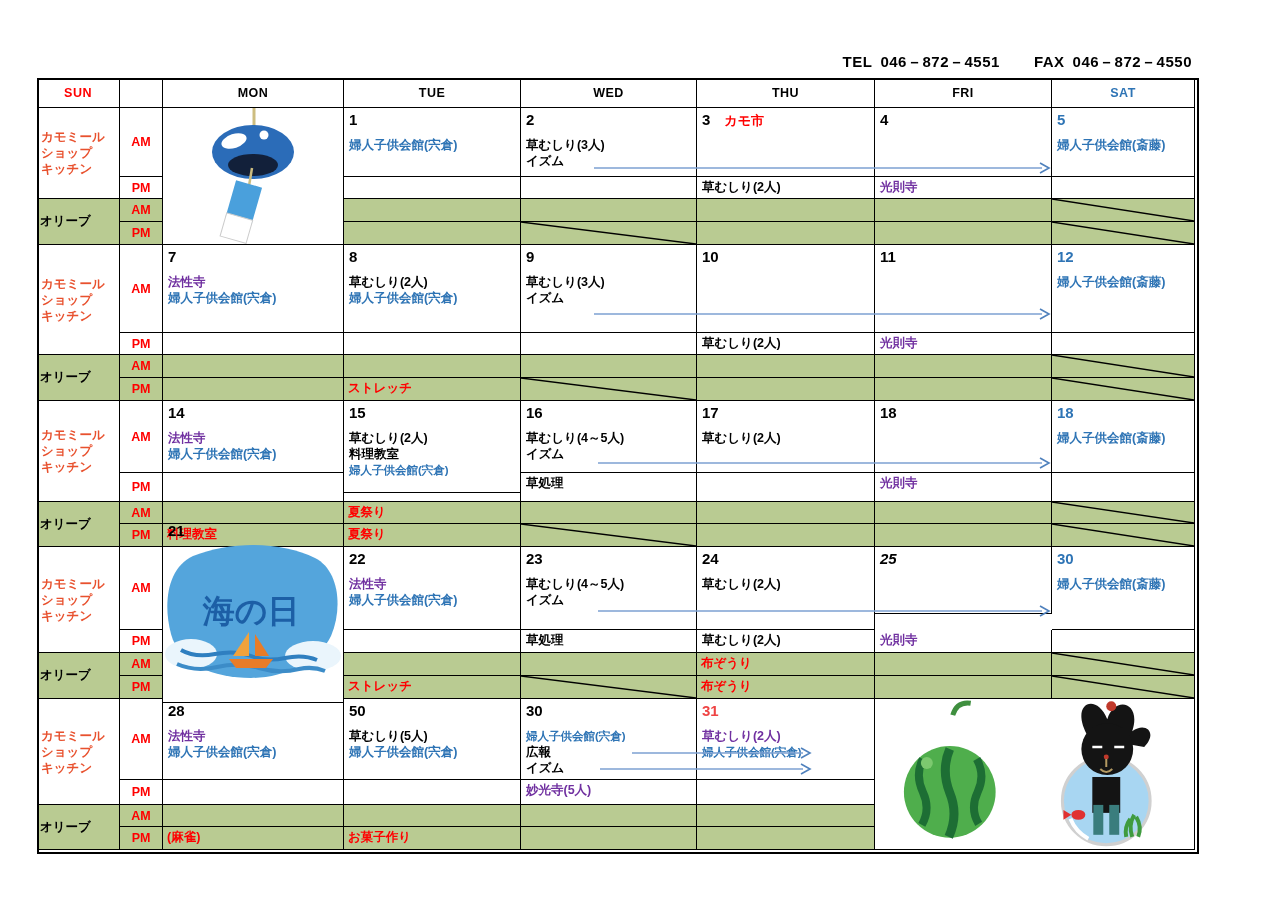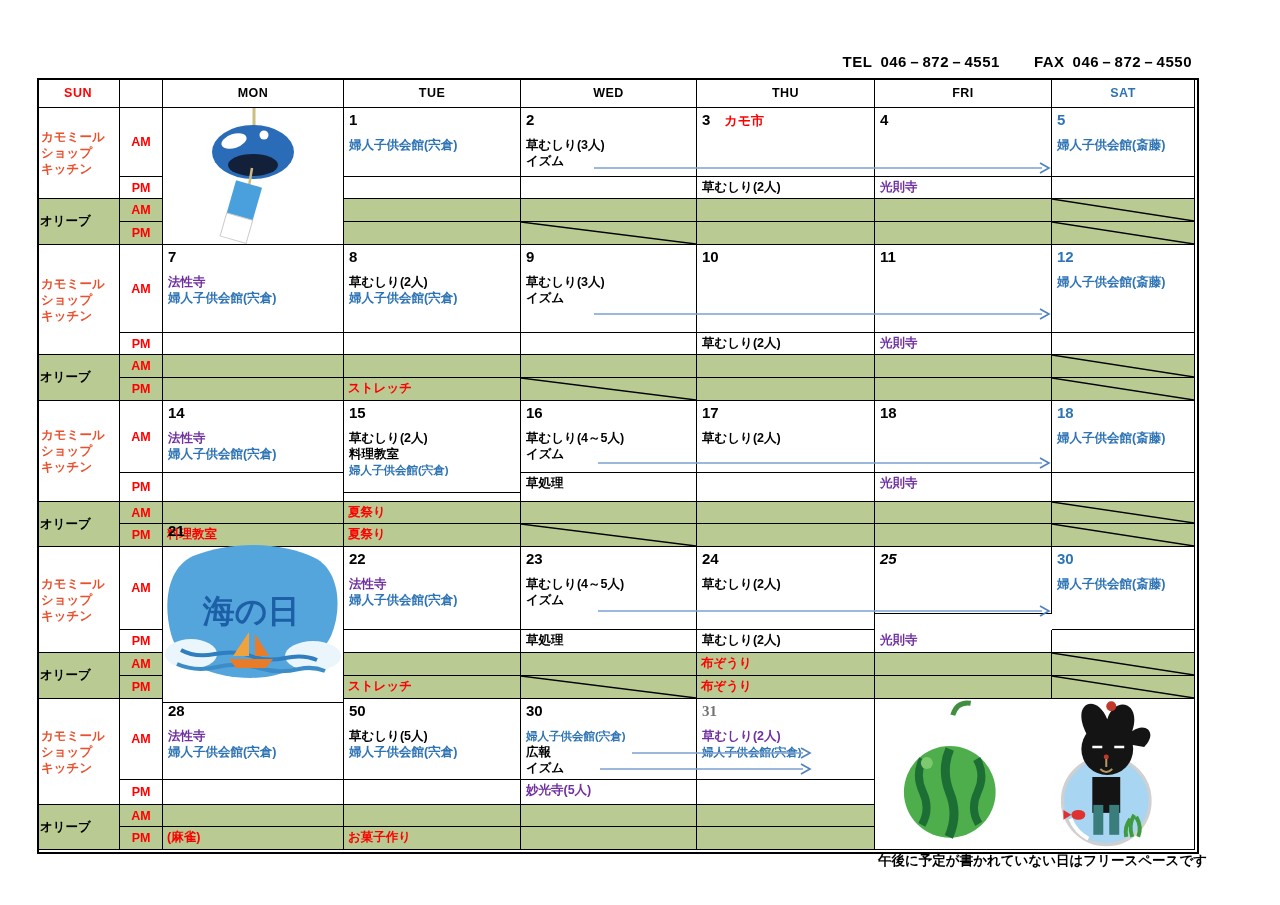--- a/index.html
+++ b/index.html
@@ -385,21 +385,21 @@
         <div class="evt small first" style="color: rgb(46, 116, 181);">婦人子供会館(宍倉)</div>
         <div class="evt" style="color: rgb(0, 0, 0);">広報</div>
         <div class="evt" style="color: rgb(0, 0, 0);">イズム</div>
       </div>
       <div class="cell pmcell" style="left: 521px; top: 780px; width: 176px; height: 25px;">
         <div class="evt" style="color: rgb(112, 48, 160);">妙光寺(5人)</div>
       </div>
       <div class="cell green" style="left: 521px; top: 805px; width: 176px; height: 22px;"></div>
       <div class="cell green" style="left: 521px; top: 827px; width: 176px; height: 23px;"></div>
       <div class="cell" style="left: 697px; top: 699px; width: 178px; height: 81px;">
-        <div class="daynum" style="color: #737373; font-family: Liberation Serif, serif;">31</div>
+        <div class="daynum" style="color: #ef4444;">31</div>
         <div class="evt first" style="color: rgb(112, 48, 160);">草むしり(2人)</div>
         <div class="evt small" style="color: rgb(46, 116, 181);">婦人子供会館(宍倉)</div>
       </div>
       <div class="cell pmcell" style="left: 697px; top: 780px; width: 178px; height: 25px;"></div>
       <div class="cell green" style="left: 697px; top: 805px; width: 178px; height: 22px;"></div>
       <div class="cell green" style="left: 697px; top: 827px; width: 178px; height: 23px;"></div>
       <div class="cell" style="left: 875px; top: 699px; width: 320px; height: 151px;">
         <div class="illu" style="left: 0px; top: 0px; width: 100%; height: 100%; display: flex; align-items: flex-end; justify-content: center;">
           <svg viewBox="0 0 320 152" width="320" height="152">
  <path d="M78,18 q4,-14 18,-12" stroke="#3f8f3f" stroke-width="5" fill="none"></path>
@@ -446,14 +446,13 @@
                    <polyline points="169,1 178,6 169,11" stroke="#4f81bd" stroke-width="1.6" fill="none"></polyline>
       </svg>
       <svg class="arrow-svg" width="212" height="12" viewBox="0 0 212 12" style="left: 600px; top: 763px; position: absolute;">
         <line x1="0" y1="6" x2="203" y2="6" stroke="#7da0d2" stroke-width="1.5"></line>
                    <polyline points="201,1 210,6 201,11" stroke="#4f81bd" stroke-width="1.6" fill="none"></polyline>
       </svg>
     </div>
 
   <div class="frame" style="left:37px;top:78px;width:1158px;height:772px;"></div>
 
-  <div class="footer-note">午後に予定が書かれていない日はフリースペースです</div>
 </div>
 
 </body></html>

